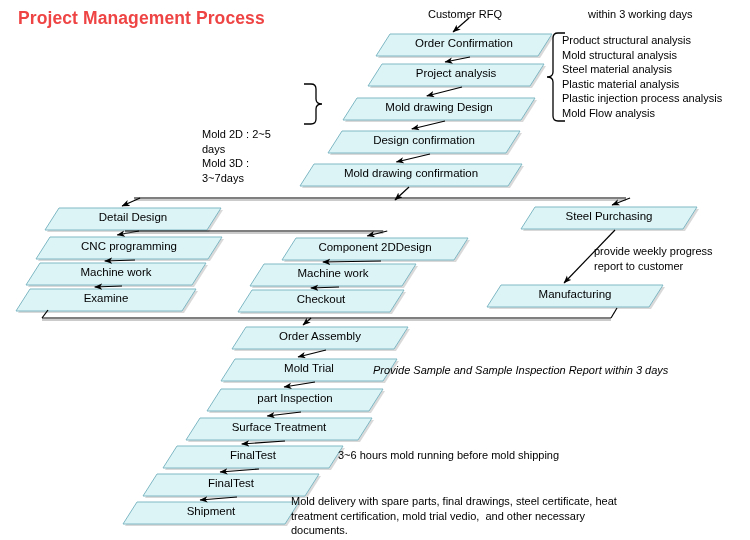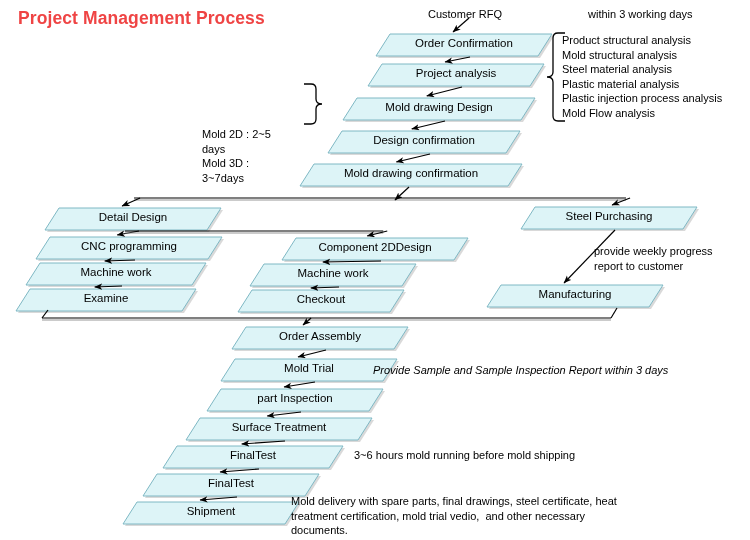--- a/index.html
+++ b/index.html
@@ -181,19 +181,19 @@
 3~7days</div>
       <div class="note" style="left: 562px; top: 33px;">Product structural analysis
 Mold structural analysis
 Steel material analysis
 Plastic material analysis
 Plastic injection process analysis
 Mold Flow analysis</div>
       <div class="note" style="left: 594px; top: 244px;">provide weekly progress
 report to customer</div>
       <div class="note" style="left: 373px; top: 363px; font-style: italic;">Provide Sample and Sample Inspection Report within 3 days</div>
-      <div class="note" style="left: 338px; top: 448px; padding-left: 16px;">3~6 hours mold running before mold shipping</div>
+      <div class="note" style="left: 338px; top: 448px;">3~6 hours mold running before mold shipping</div>
       <div class="note" style="left: 291px; top: 494px;">Mold delivery with spare parts, final drawings, steel certificate, heat
 treatment certification, mold trial vedio,  and other necessary
 documents.</div>
     </div>
 
 </div>
 
 </body></html>

